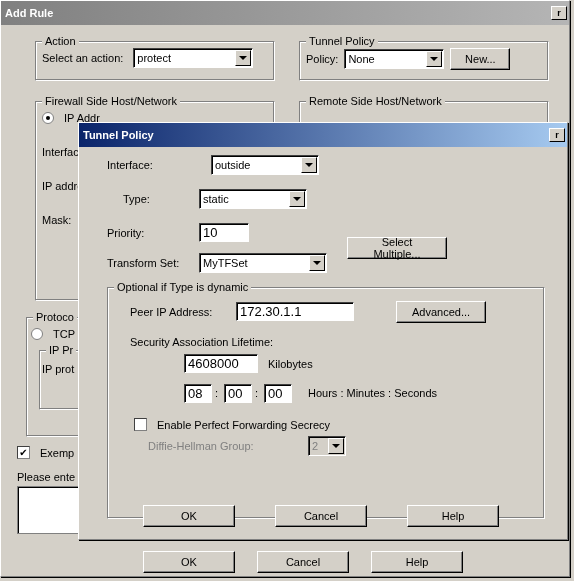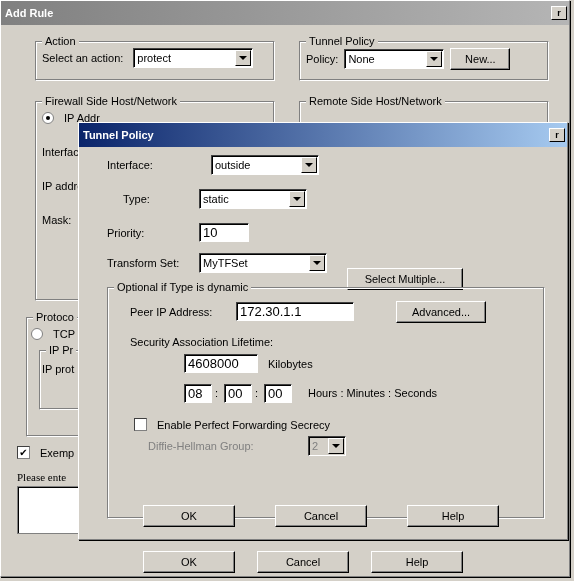--- a/index.html
+++ b/index.html
@@ -89,21 +89,21 @@
           <span class="label">IP prot</span>
         </div>
     </div>
   </div>
 
   <div class="row" style="left:16px;top:445px;">
     <span class="check">✔</span>
     <span class="label">Exemp</span>
   </div>
 
-  <div class="row" style="left:16px;top:470px;font-family:Liberation Serif, serif;">
+  <div class="row" style="left:16px;top:470px;">
     <span class="label">Please ente</span>
   </div>
   <div style="position:absolute;left:16px;top:485px;width:62px;height:48px;background:#fff;border:1px solid #808080;box-shadow:inset 1px 1px 0 #000;"></div>
 
   <div class="btn" style="position:absolute;left:142px;top:550px;width:92px;">
       <span>OK</span>
     </div>
   <div class="btn" style="position:absolute;left:256px;top:550px;width:92px;">
       <span>Cancel</span>
     </div>
@@ -139,21 +139,21 @@
     </div>
   <input class="textfield" style="position: absolute; left: 120px; top: 100px; width: 50px;" value="10">
 
   <div class="row" style="left:28px;top:134px;">
       <span class="label">Transform Set:</span>
     </div>
   <div class="combo" style="position:absolute;left:120px;top:130px;width:128px;">
     <span>MyTFSet</span>
     <div class="arrow"></div>
   </div>
-  <div class="btn" style="position:absolute;left:268px;top:145px;width:116px;">
+  <div class="btn" style="position:absolute;left:268px;top:114px;width:100px;">
       <span>Select Multiple...</span>
     </div>
 
   <div class="fieldset" style="left:28px;top:164px;width:438px;height:232px;">
     <div class="legend">Optional if Type is dynamic</div>
 
     <div class="row" style="left:22px;top:18px;">
         <span class="label">Peer IP Address:</span>
       </div>
     <input class="textfield" style="position: absolute; left: 128px; top: 14px; width: 118px;" value="172.30.1.1">

